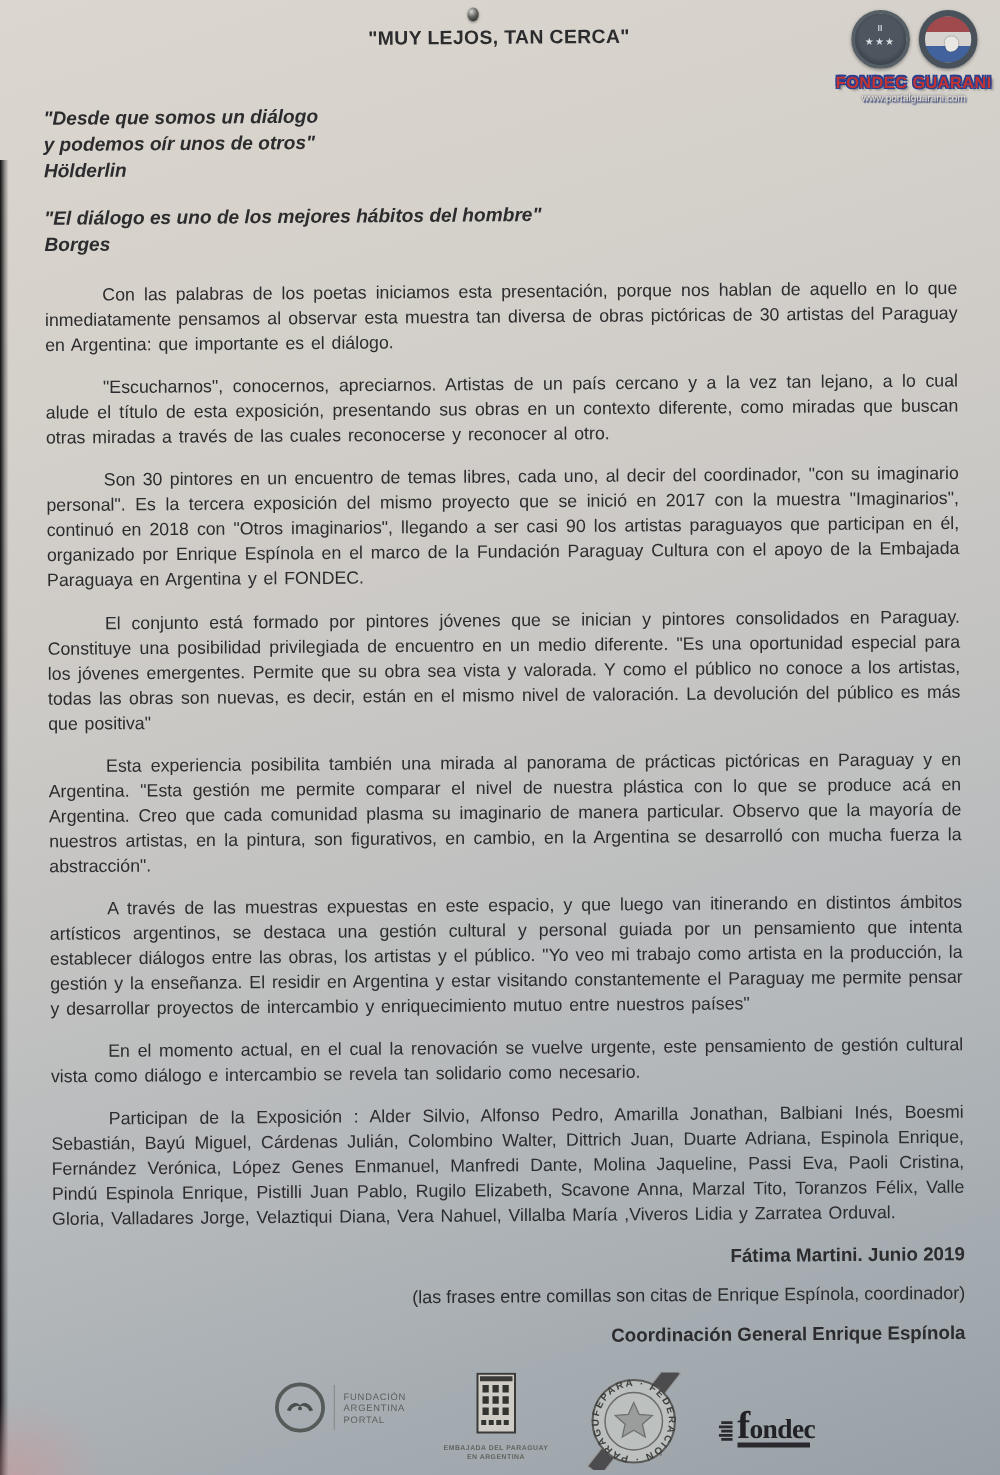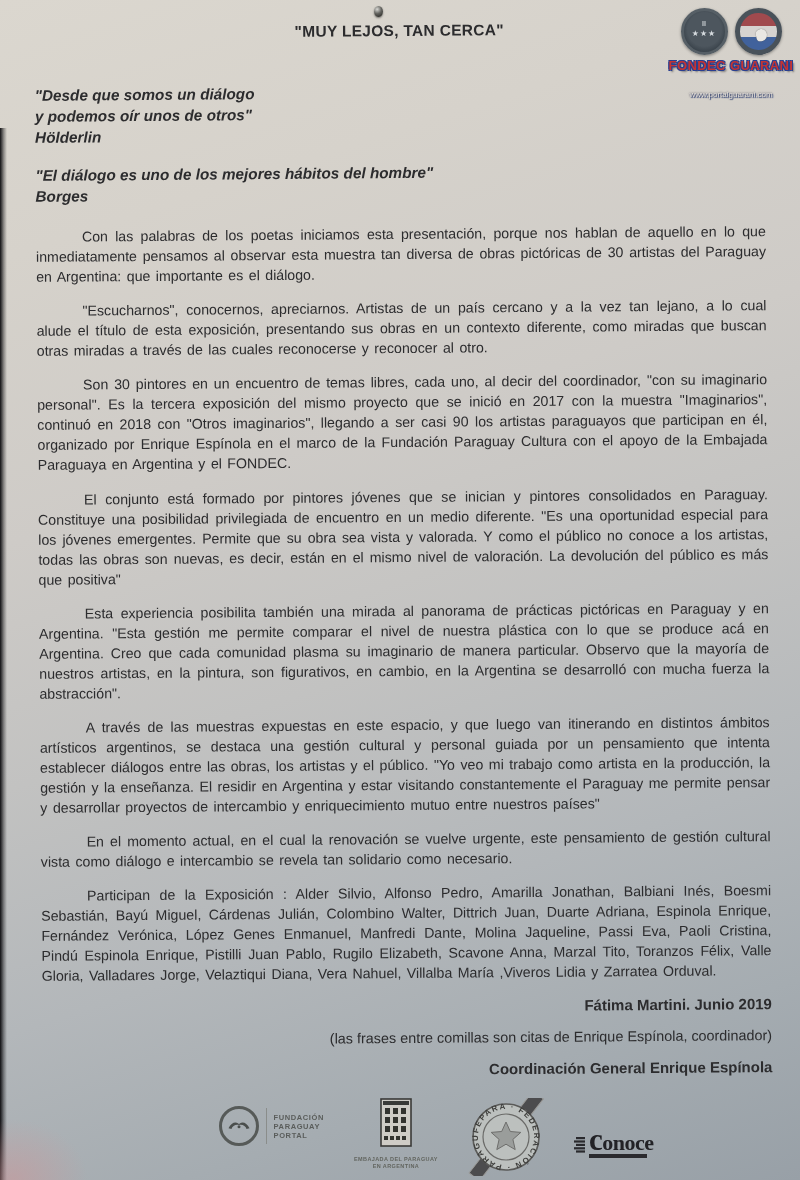--- a/index.html
+++ b/index.html
@@ -32,42 +32,42 @@
   .seal-left .seal-stars { display:block; margin-top:2px; font-size:8px; letter-spacing:1px; color:#d6dbdf; }
   .seal-right { border:5px solid #49525a;
     background:linear-gradient(180deg, #a04a4e 0 34%, #d6d3d0 34% 64%, #41629c 64% 100%); }
   .map-shape { position:absolute; left:16px; top:16px; width:11px; height:12px; background:#e9e7e3;
     border-radius:45% 55% 60% 40%; transform:rotate(-12deg); box-shadow:0 0 1px #555; }
   .brand {
     margin-top:3px; font-size:13px; font-weight:bold; letter-spacing:0.4px; color:#c23434;
     text-shadow:1px 1px 0 #2a3f8f, -1px -1px 0 #2a3f8f, 1px -1px 0 #2a3f8f, -1px 1px 0 #2a3f8f, 2px 2px 2px rgba(0,0,0,0.45);
     white-space:nowrap;
   }
-  .url { font-size:8px; color:#e7e4df; text-shadow:0 0 2px #2c2c40, 1px 1px 1px #223a7a; margin-top:17px; }
+  .url { font-size:8px; color:#e7e4df; text-shadow:0 0 2px #2c2c40, 1px 1px 1px #223a7a; margin-top:1px; }
   
   .content { position:absolute; left:34px; right:36px; top:0;
              transform:rotate(-0.45deg); transform-origin:50% 0; }
   .title { margin-top:22px; text-align:center; font-weight:bold; font-size:15.5px; letter-spacing:0.3px; }
   .epigraph { font-weight:bold; font-style:italic; font-size:15.3px; line-height:21px; }
   .epigraph.first { margin-top:42px; }
   .epigraph.second { margin-top:17px; }
   .para { margin-top:13px; font-size:14.2px; line-height:20px; text-align:justify;
           text-indent:46px; word-spacing:1.5px; }
   .para.lead { margin-top:20px; }
   .signature { margin-top:9px; text-align:right; font-weight:bold; font-size:15px; }
   .note { margin-top:15px; text-align:right; font-size:14.4px; }
   .coordination { margin-top:15px; text-align:right; font-weight:bold; font-size:15px; }
   
   .logos { position:absolute; left:0; right:0; top:1098px; display:flex; align-items:flex-start;
            justify-content:center; gap:30px; padding-left:72px; }
   .logo-fundacion { display:flex; align-items:center; gap:7px; margin-top:8px; }
   .fundacion-circle { width:40px; height:40px; border:3px solid #565a58; border-radius:50%;
     display:flex; align-items:center; justify-content:center; box-sizing:border-box; }
   .fundacion-divider { width:1px; height:36px; background:#8a8d8b; }
-  .fundacion-text { font-size:7.5px; font-weight:bold; color:#5a5d5b; letter-spacing:0.6px; line-height:9px; }
+  .fundacion-text { font-size:7.5px; font-weight:normal; color:#5a5d5b; letter-spacing:0.6px; line-height:9px; }
   .logo-embajada { display:flex; flex-direction:column; align-items:center; }
   .embajada-text { font-size:5.5px; font-weight:bold; color:#62655f; letter-spacing:0.4px;
                    line-height:7px; text-align:center; margin-top:2px; }
   .logo-fondec { margin-top:32px; display:flex; flex-direction:column; }
   .fondec-row { display:flex; align-items:flex-end; gap:2px; }
   .fondec-text { display:block; font-family:"Liberation Serif", serif; font-weight:bold;
                  font-size:22px; line-height:20px; color:#222226; letter-spacing:-0.5px; }
   .fondec-text::first-letter { font-size:31px; }
   .fondec-bar { height:4px; background:#2a2a2e; width:58px; margin-left:15px; margin-top:1px; }
 </style>
@@ -128,21 +128,21 @@
       <div class="fundacion-circle">
         <svg width="30" height="30" viewBox="0 0 40 40">
           <path d="M6 23 C10 14 18 13 21 19 C16 17 11 20 10 24 Z" fill="#4a4e4c"></path>
           <path d="M34 23 C30 14 22 13 19 19 C24 17 29 20 30 24 Z" fill="#4a4e4c"></path>
           <circle cx="20" cy="21" r="2" fill="#4a4e4c"></circle>
         </svg>
       </div>
       <div class="fundacion-divider"></div>
       <div class="fundacion-text">
         <div>FUNDACIÓN</div>
-        <div>PARAGUAY</div>
+        <div>ARGENTINA</div>
         <div>PORTAL</div>
       </div>
     </div>
 
     <div class="logo-embajada">
       <svg width="44" height="56" viewBox="0 0 44 56">
         <rect x="7" y="1" width="30" height="47" fill="#cfccc6" stroke="#3a3a38" stroke-width="1.6"></rect>
         <rect x="9" y="3" width="26" height="4" fill="#3a3a38"></rect>
         <g fill="#33332f">
           <rect x="11" y="10" width="5" height="6"></rect>
@@ -183,19 +183,19 @@
       <div class="fondec-row">
         <svg width="13" height="17" viewBox="0 0 13 17">
           <g fill="#2a2a2e">
             <rect x="2" y="1" width="9" height="2.2"></rect>
             <rect x="0" y="4.4" width="11" height="2.2"></rect>
             <rect x="2" y="7.8" width="9" height="2.2"></rect>
             <rect x="0" y="11.2" width="11" height="2.2"></rect>
             <rect x="2" y="14.4" width="9" height="2.2"></rect>
           </g>
         </svg>
-        <span class="fondec-text">conoce</span>
+        <span class="fondec-text">fondec</span>
       </div>
       <div class="fondec-bar"></div>
     </div>
 
   </div>
 </div>
 
 </body></html>

